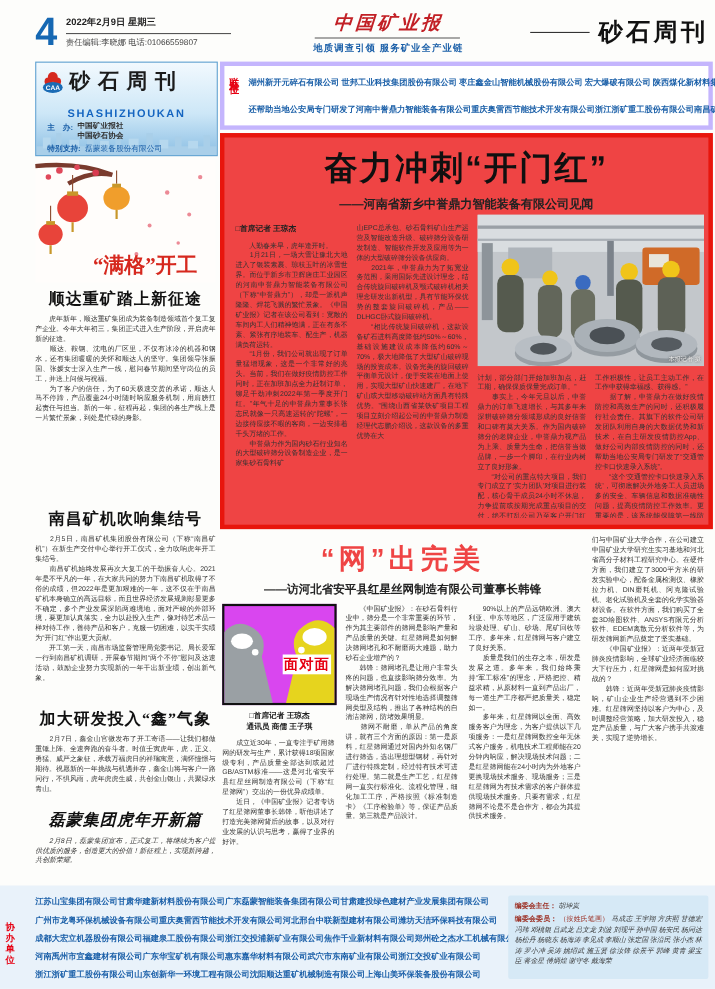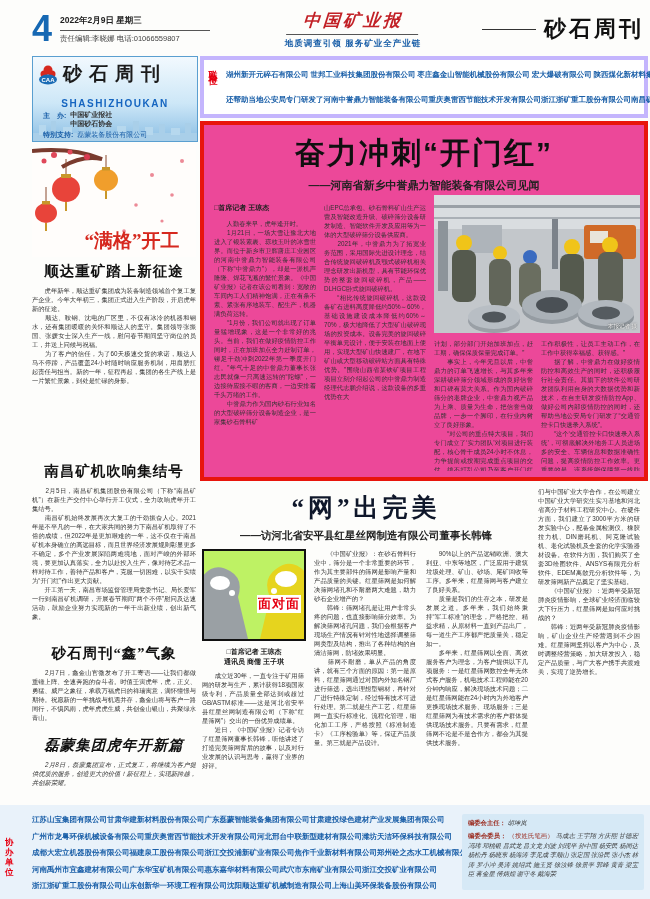--- a/index.html
+++ b/index.html
@@ -31,21 +31,21 @@
   .mast-skyline{position:absolute;left:0;bottom:0;width:164px;height:22px;z-index:1;}
   
   .coorg{position:absolute;left:200px;top:56px;width:448px;height:62px;border:4px solid #c4b5fd;
          background:#fff;display:flex;box-sizing:border-box;}
   .coorg-label{writing-mode:vertical-rl;text-orientation:upright;font-size:9px;font-weight:bold;
                color:#e60012;line-height:12px;letter-spacing:2px;padding:3px 1px 0 3px;}
   .coorg-rows{flex:1;display:flex;flex-direction:column;justify-content:space-around;padding:2px 6px;}
   .coorg-row{display:flex;justify-content:space-between;font-size:7.5px;font-weight:bold;color:#1a5fa8;white-space:nowrap;}
   
   .mainbox{position:absolute;left:200px;top:121px;width:448px;height:360px;border:4px solid #e8150c;
-           background:#ec4899;box-sizing:border-box;}
+           background:#ef4444;box-sizing:border-box;}
   .ma-title{margin:8px 0 0 0;text-align:center;font-size:30px;font-weight:900;color:#101010;letter-spacing:2px;}
   .ma-sub{text-align:center;font-size:11px;font-weight:bold;color:#222;margin-top:4px;}
   .body-text{font-size:6.3px;line-height:9px;color:#333;text-align:justify;white-space:pre-line;overflow:hidden;}
   .ma-col{position:absolute;}
   .ma-byline{font-size:7px;font-weight:bold;color:#222;margin-bottom:6px;}
   .ma-c1{left:10px;top:78px;width:102px;height:268px;}
   .ma-c1 .body-text{height:248px;}
   .ma-c2{left:120px;top:78px;width:102px;height:268px;}
   .ma-photo{position:absolute;left:230px;top:70px;width:206px;height:138px;margin:0;}
   .ma-credit{position:absolute;right:3px;bottom:3px;font-size:5.5px;color:#f2f2f2;text-shadow:0 0 2px #333;}
@@ -57,25 +57,25 @@
   .sb-title{margin:0 0 5px 0;text-align:center;font-family:"Liberation Serif","DejaVu Serif",serif;
             font-size:14.5px;font-weight:bold;color:#111;letter-spacing:1px;}
   .sb-a1{top:262px;height:134px;} .sb-a1 .body-text{height:110px;}
   .sb-a2{top:398px;height:62px;}  .sb-a2 .body-text{height:40px;}
   .sb-a3{top:462px;height:180px;} .sb-a3 .body-text{height:156px;}
   .sb-a4{top:644px;height:90px;}  .sb-a4 .body-text{height:66px;}
   .sb-a5{top:736px;height:64px;font-style:italic;}  .sb-a5 .body-text{height:40px;}
   
   .iv{position:absolute;left:200px;top:487px;width:448px;height:314px;}
   .iv-title{margin:0;position:absolute;left:0;top:4px;width:332px;text-align:center;
-            font-family:Liberation Serif, serif;font-size:25px;font-weight:bold;
-            color:#0f172a;letter-spacing:4px;}
+            font-family:Liberation Sans, sans-serif;font-size:25px;font-weight:bold;
+            color:#ef4444;letter-spacing:4px;}
   .iv-sub{position:absolute;left:0;top:42px;width:332px;text-align:center;font-size:10.5px;font-weight:bold;color:#222;}
   .iv-graphic{position:absolute;left:2px;top:62px;width:104px;height:92px;border:2px solid #111;
-              background:#bef264;box-sizing:border-box;}
+              background:#d946ef;box-sizing:border-box;}
   .iv-glabel{position:absolute;right:3px;top:44px;font-size:13px;font-weight:900;color:#e60012;
              background:#fff;padding:0 1px;letter-spacing:1px;}
   .iv-byline{position:absolute;left:2px;top:160px;width:104px;text-align:center;font-size:7px;
              font-weight:bold;color:#222;line-height:10px;}
   .iv-col{position:absolute;}
   .iv-c1{left:2px;top:184px;width:102px;height:128px;}
   .iv-c2{left:114px;top:62px;width:102px;height:250px;}
   .iv-c3{left:226px;top:62px;width:102px;height:250px;}
   .iv-c4{left:338px;top:0px;width:102px;height:312px;}
   
@@ -275,21 +275,21 @@
 　　顺达、鞍钢、沈电的厂区里，不仅有冰冷的机器和钢水，还有集团暖暖的关怀和顺达人的坚守。集团领导张振国、张媛女士深入生产一线，慰问春节期间坚守岗位的员工，并送上问候与祝福。
 　　为了客户的信任，为了60天极速交货的承诺，顺达人马不停蹄，产品覆盖24小时随时响应服务机制，用肩膀扛起责任与担当。新的一年，征程再起，集团的各生产线上是一片繁忙景象，到处是忙碌的身影。</div>
   </div>
   <div class="sb-article sb-a3">
     <h3 class="sb-title">南昌矿机吹响集结号</h3>
     <div class="body-text">　　2月5日，南昌矿机集团股份有限公司（下称“南昌矿机”）在新生产交付中心举行开工仪式，全力吹响虎年开工集结号。
 　　南昌矿机始终发展再次大复工的干劲振奋人心。2021年是不平凡的一年，在大家共同的努力下南昌矿机取得了不俗的成绩，但2022年是更加艰难的一年，这不仅在于南昌矿机本身确立的高远目标，而且世界经济发展规则彰显更多不确定，多个产业发展深陷两难境地，面对严峻的外部环境，要更加认真落实，全力以赴投入生产，像对待艺术品一样对待工作，善待产品和客户，克服一切困难，以实干实绩为“开门红”作出更大贡献。
 　　开工第一天，南昌市场监督管理局党委书记、局长爱军一行到南昌矿机调研，开展春节期间“两个不停”慰问及达速活动，鼓励企业努力实现新的一年干出新业绩，创出新气象。</div>
   </div>
   <div class="sb-article sb-a4">
-    <h3 class="sb-title">砂石周刊“鑫”气象</h3>
+    <h3 class="sb-title">加大研发投入“鑫”气象</h3>
     <div class="body-text">　　2月7日，鑫金山官微发布了开工寄语——让我们都做重锤上阵、全速奔跑的奋斗者。时值壬寅虎年，虎，正义、勇猛、威严之象征，承载万福虎日的祥瑞寓意，满怀憧憬与期待。祝愿新的一年挑战与机遇并存，鑫金山将与客户一路同行，不惧风雨，虎年虎虎生威，共创金山银山，共聚绿水青山。</div>
   </div>
   <div class="sb-article sb-a5">
     <h3 class="sb-title">磊蒙集团虎年开新篇</h3>
     <div class="body-text">　　2月8日，磊蒙集团宣布，正式复工，将继续为客户提供优质的服务，创造更大的价值！新征程上，实现新跨越，共创新荣耀。</div>
   </div>
 
   <div class="iv">
     <h2 class="iv-title">“网”出完美</h2>
     <div class="iv-sub">——访河北省安平县红星丝网制造有限公司董事长韩锋</div>

